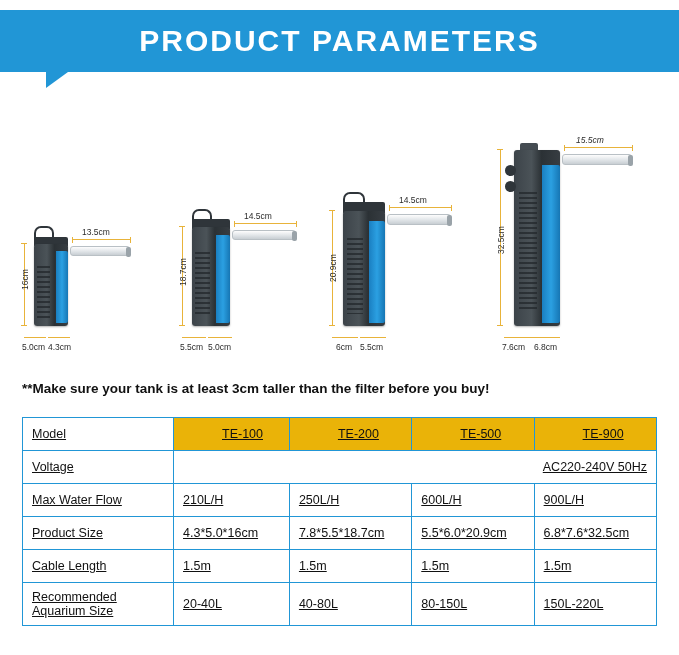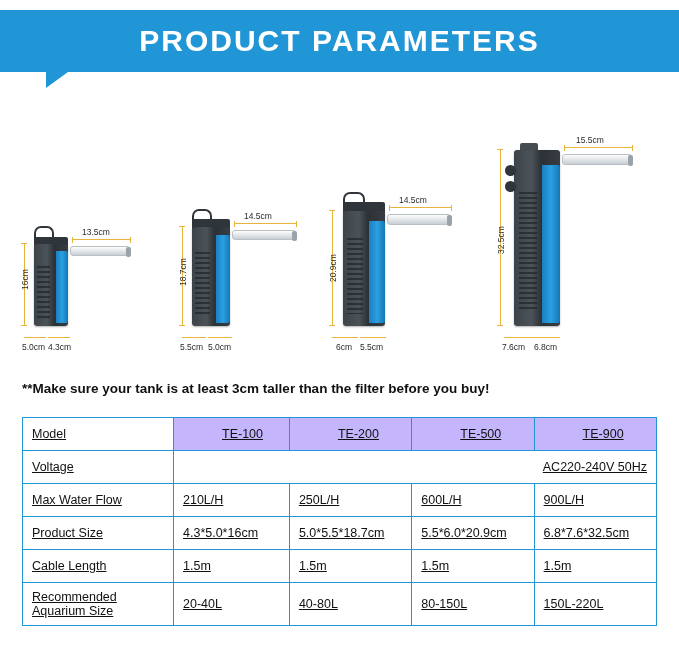--- a/index.html
+++ b/index.html
@@ -173,21 +173,21 @@
     text-decoration: underline;
   }
   td.label {
     width: 132px;
     font-weight: normal;
   }
   tr.head td {
     background: #ffffff;
   }
   tr.head td.model-cell {
-    background: #c4b5fd;
+    background: #eab308;
     padding-left: 48px;
   }
   td.center {
     text-align: right;
   }
 </style>
 </head>
 <body>
 
 <div class="banner">
@@ -282,21 +282,21 @@
       <div class="filter-blue" style="width:18px; height:158px;"></div>
     </div>
     <div class="suction" style="left:-1px; bottom:150px; width:11px; height:11px;"></div>
     <div class="suction" style="left:-1px; bottom:134px; width:11px; height:11px;"></div>
     <div class="tube" style="left:56px; bottom:161px; width:68px; height:9px;"></div>
     <div class="tube-cap" style="left:122px; bottom:160px; width:5px; height:11px;"></div>
 
     <div class="dim-line-h" style="left:58px; bottom:178px; width:68px;"></div>
     <div class="dim-tick-v" style="left:58px; bottom:175px;"></div>
     <div class="dim-tick-v" style="left:126px; bottom:175px;"></div>
-    <div class="dim-label" style="left:70px; bottom:181px;">15.5cm</div>
+    <div class="dim-label" style="left:70px; bottom:181px;font-style:italic;">15.5cm</div>
 
     <div class="dim-line-v" style="left:-6px; bottom:0; height:176px;"></div>
     <div class="dim-tick-h" style="left:-9px; bottom:176px;"></div>
     <div class="dim-tick-h" style="left:-9px; bottom:0;"></div>
     <div class="dim-label vert" style="left:-10px; bottom:62px;">32.5cm</div>
 
     <div class="dim-line-h" style="left:-2px; bottom:-12px; width:28px;"></div>
     <div class="dim-label" style="left:-4px; bottom:-26px;">7.6cm</div>
     <div class="dim-line-h" style="left:26px; bottom:-12px; width:28px;"></div>
     <div class="dim-label" style="left:28px; bottom:-26px;">6.8cm</div>
@@ -323,21 +323,21 @@
       <tr>
         <td class="label">Max Water Flow</td>
         <td>210L/H</td>
         <td>250L/H</td>
         <td>600L/H</td>
         <td>900L/H</td>
       </tr>
       <tr>
         <td class="label">Product Size</td>
         <td>4.3*5.0*16cm</td>
-        <td>5.0*5.5*18.7cm</td>
+        <td>7.8*5.5*18.7cm</td>
         <td>5.5*6.0*20.9cm</td>
         <td>6.8*7.6*32.5cm</td>
       </tr>
       <tr>
         <td class="label">Cable Length</td>
         <td>1.5m</td>
         <td>1.5m</td>
         <td>1.5m</td>
         <td>1.5m</td>
       </tr>

